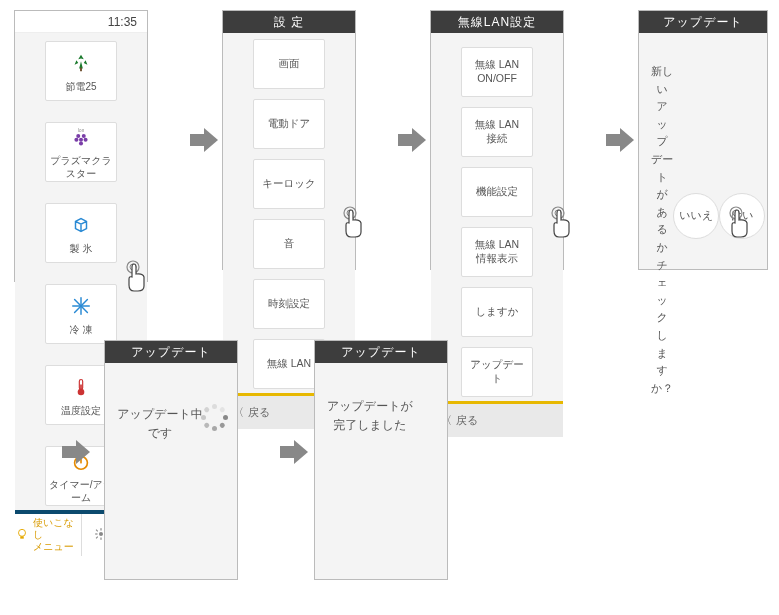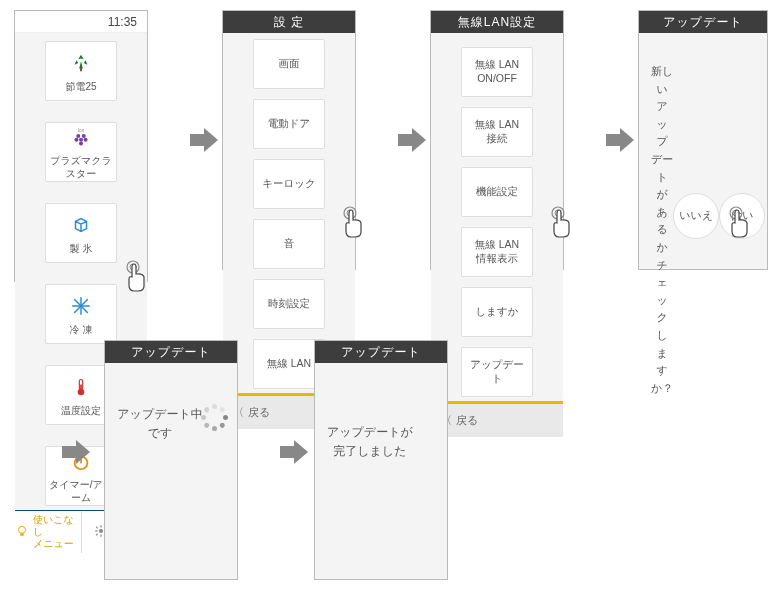--- a/index.html
+++ b/index.html
@@ -71,21 +71,21 @@
     align-items: center;
     justify-content: center;
     font-size: 10.5px;
     color: #555;
     text-align: center;
     line-height: 1.3;
     padding: 4px;
   }
   .bottom-row {
     display:flex;
-    border-top:1px solid #0c4a6e;
+    border-top:4px solid #0c4a6e;
   }
   .bottom-btn {
     flex:1;
     height: 42px;
     display:flex;
     align-items:center;
     justify-content:center;
     font-size:10px;
     background:#fff;
     gap:4px;
@@ -393,16 +393,16 @@
       <span style="transform:rotate(315deg) translate(11px); opacity:0.15;"></span>
     </div>
   </div>
 </div>
 
 <div class="arrow-big" style="left:280px; top:440px;"></div>
 
 <div class="screen" style="left:314px; top:340px; height:240px;">
   <div class="screen-header">アップデート</div>
   <div class="dialog-body" style="height:216px;">
-    <div class="dialog-msg" style="white-space:pre-line; font-size:12px; margin-top:40px;">アップデートが
+    <div class="dialog-msg" style="white-space:pre-line; font-size:12px; margin-top:14px;">アップデートが
 完了しました</div>
   </div>
 </div>
 
 </body></html>

